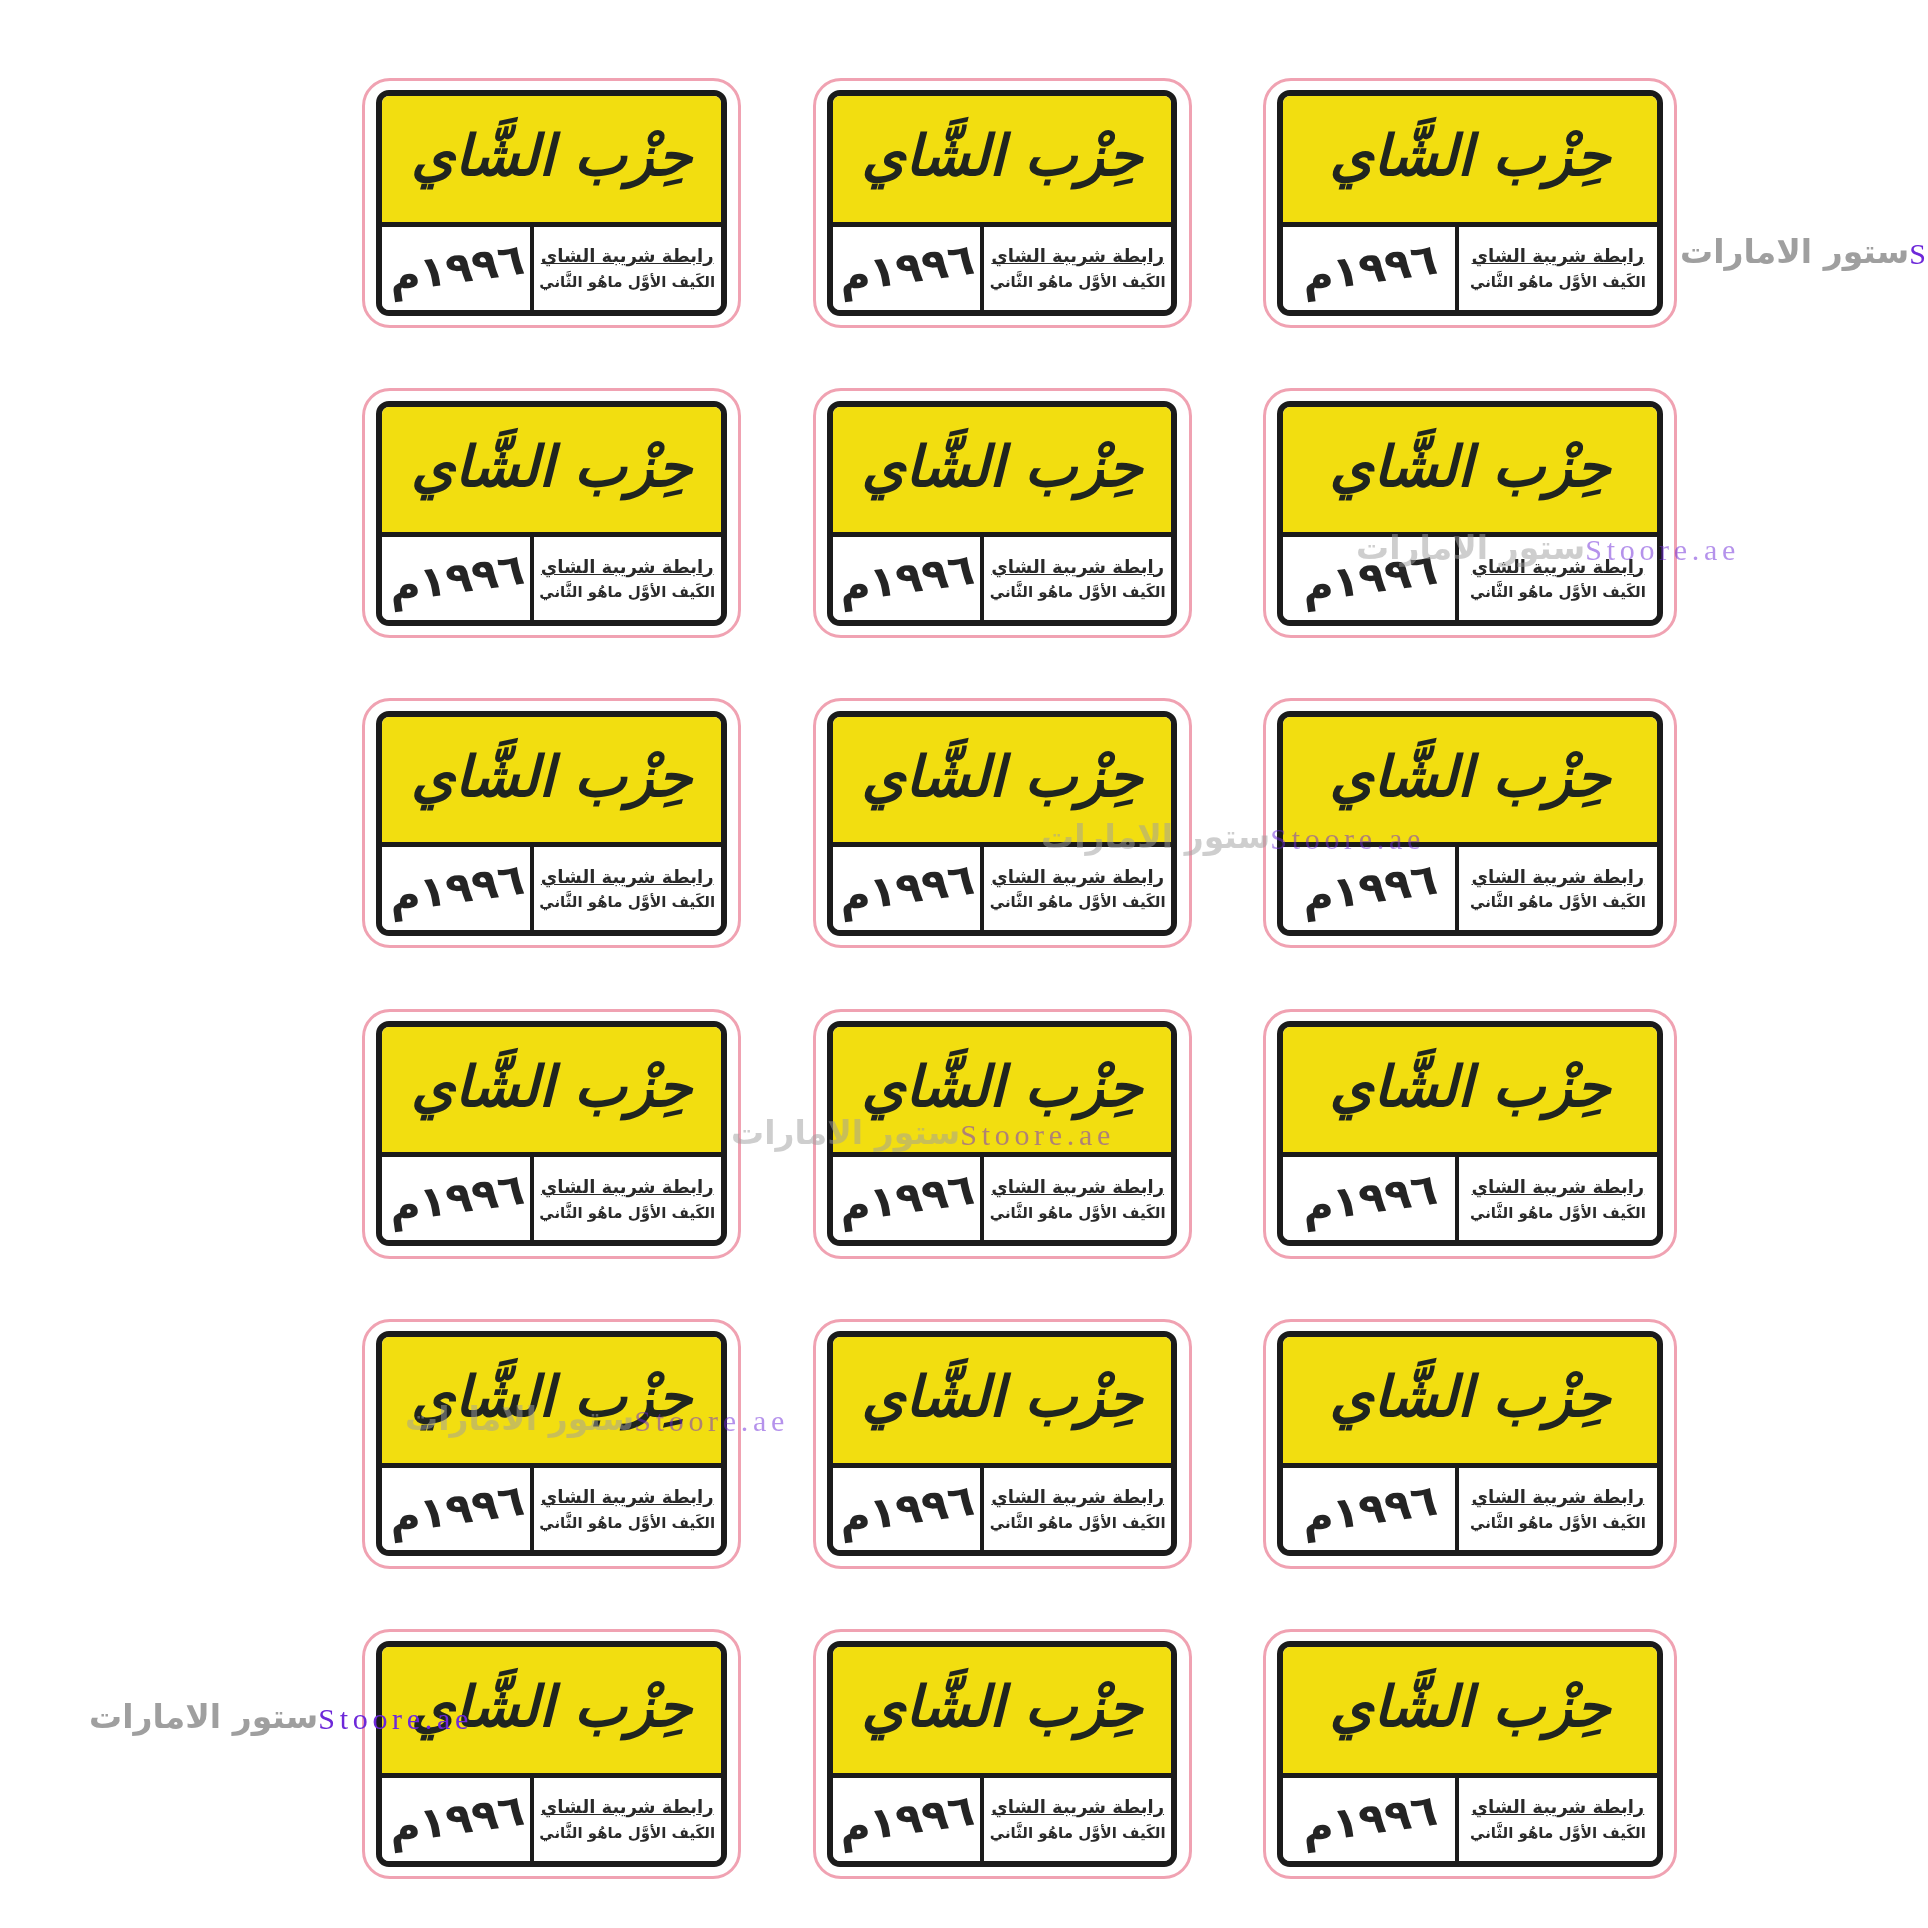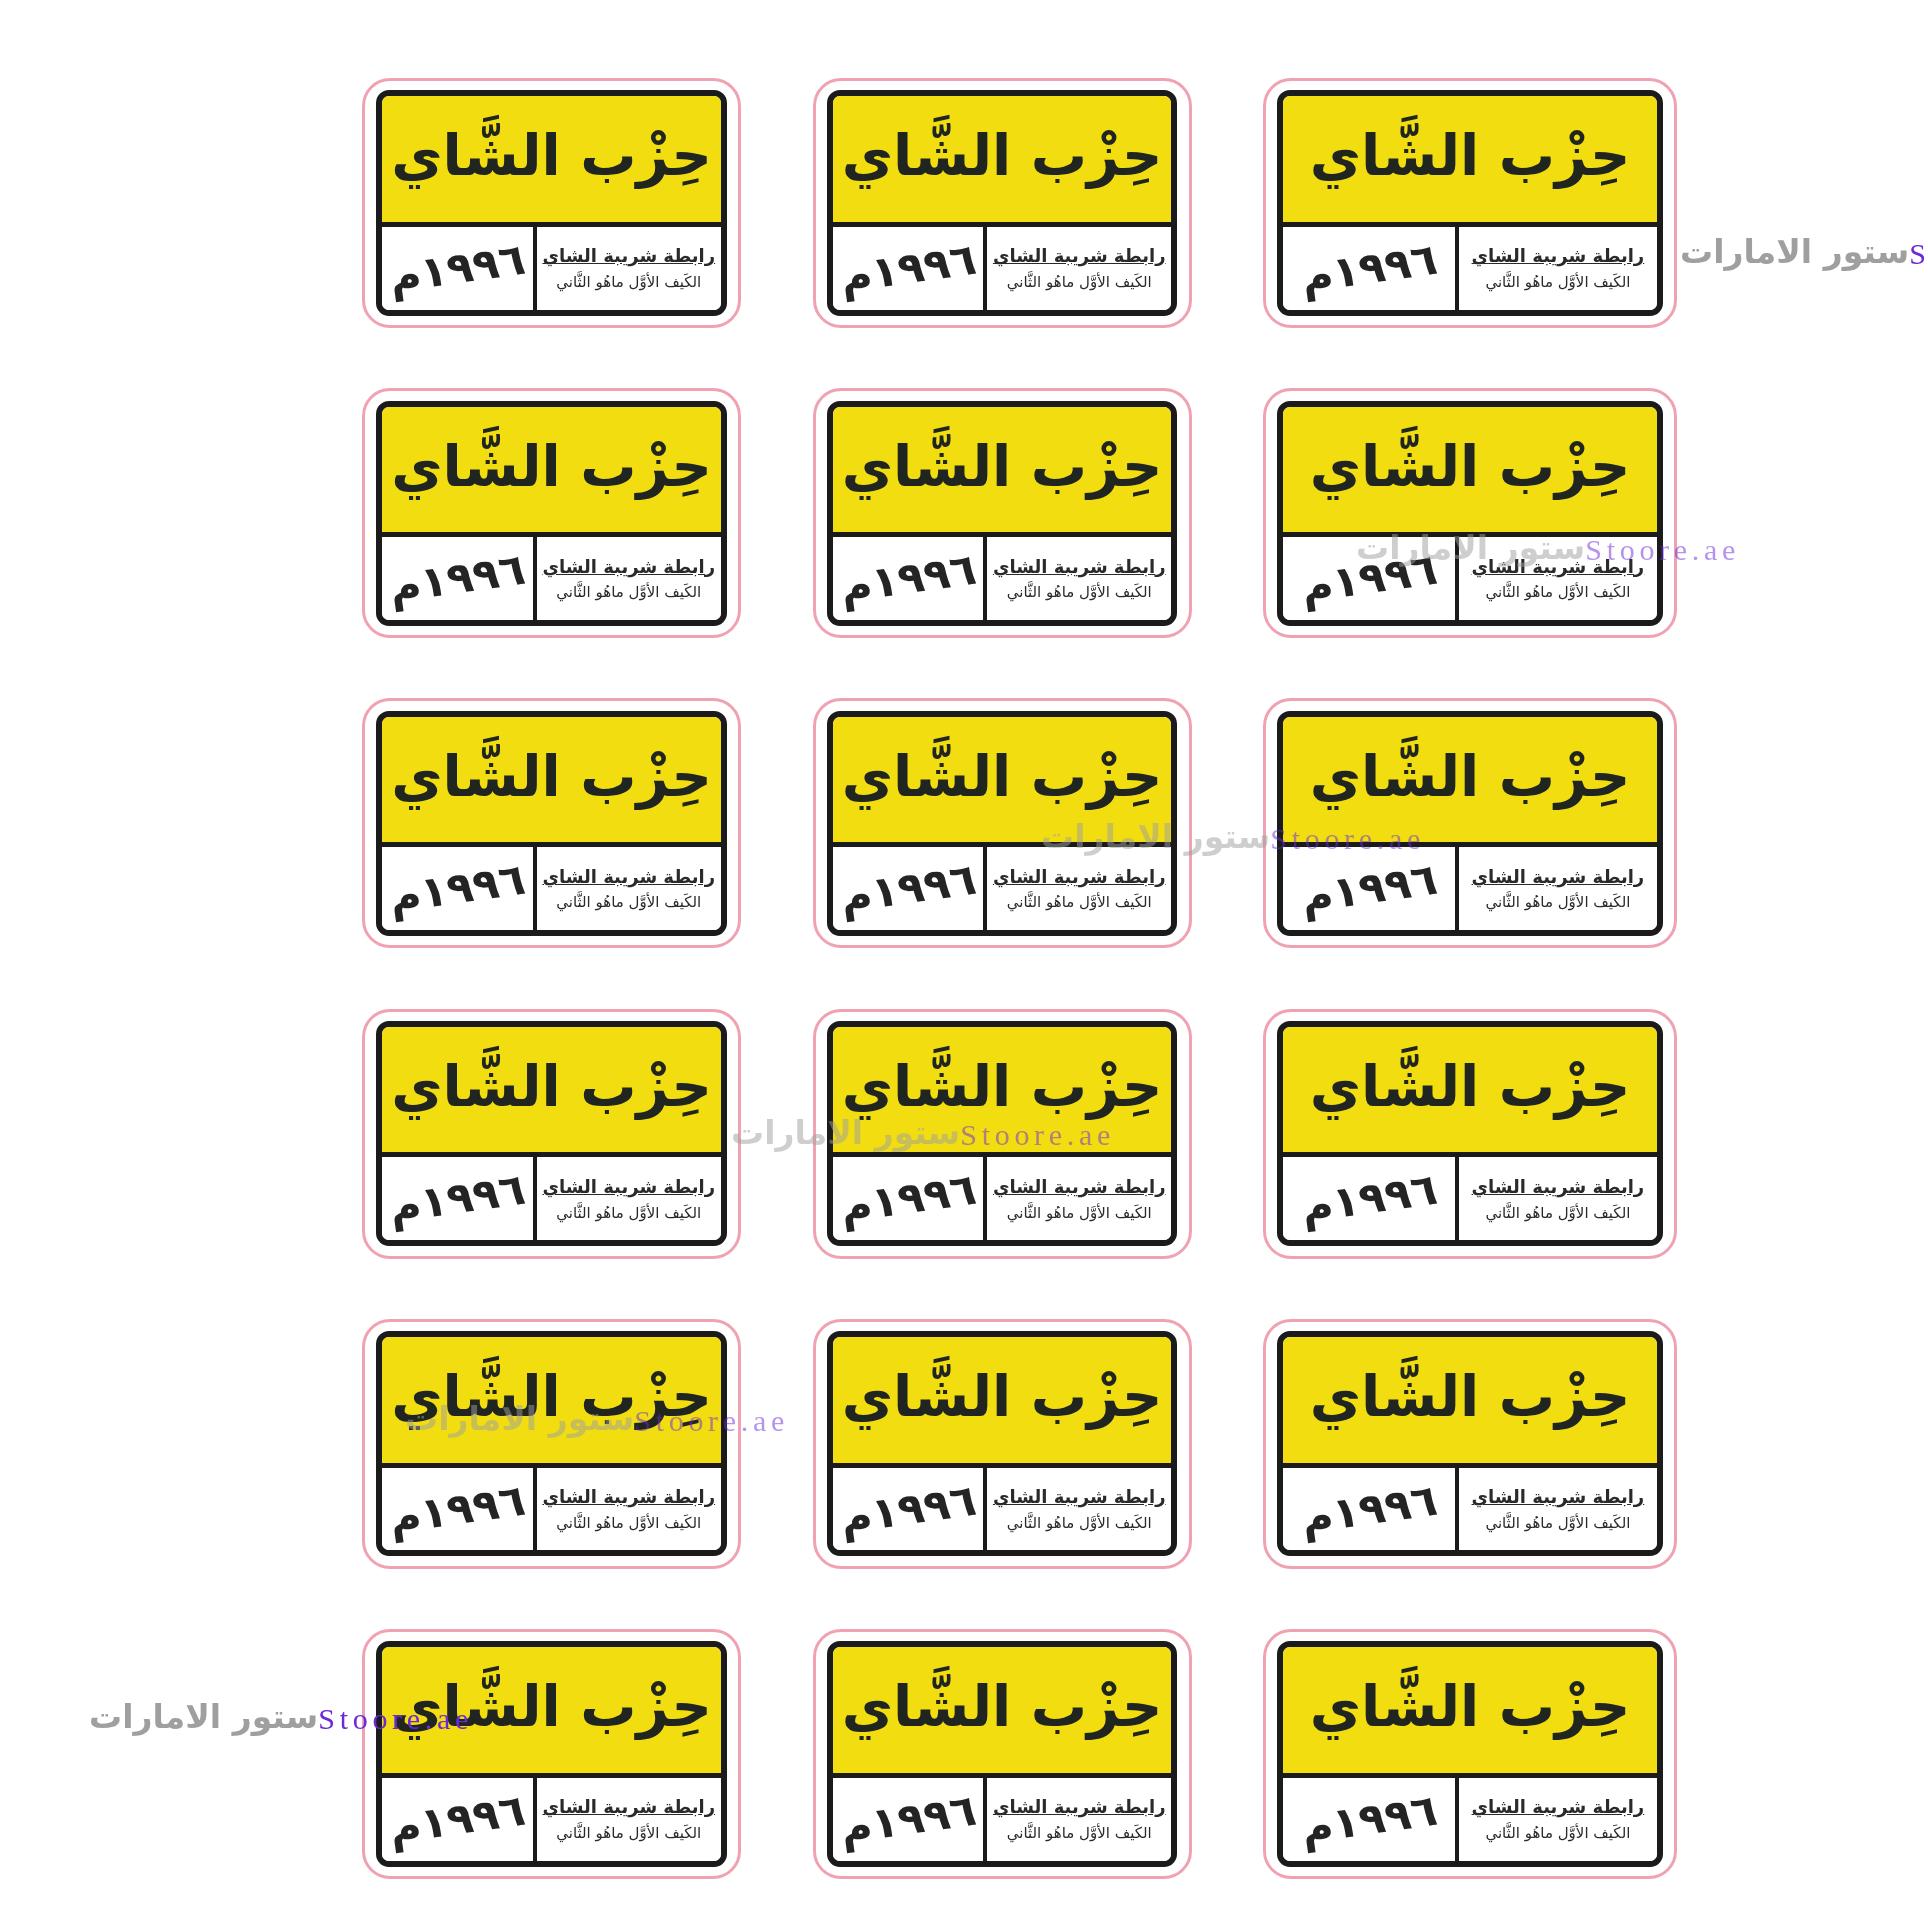--- a/index.html
+++ b/index.html
@@ -32,21 +32,21 @@
     overflow:hidden;
     display:flex;flex-direction:column;
     background:#ffffff;
     box-sizing:border-box;
   }
   .title-band{
     flex:1.45;
     background:#F2DE10;
     display:flex;align-items:center;justify-content:center;
     direction:rtl;
-    font-size:56px;font-weight:bold;
+    font-size:56px;font-weight:bold;font-style:italic;
     color:#20251f;
     border-bottom:5.6px solid #1b1b1b;
     letter-spacing:0.9px;
     line-height:1;
     padding-bottom:5.6px;
   }
   .bottom-band{
     flex:1;
     display:flex;
     background:#ffffff;
@@ -65,21 +65,21 @@
   }
   .info-cell{
     flex:1;
     display:flex;flex-direction:column;align-items:center;justify-content:center;
     direction:rtl;
     gap:6.6px;
     padding:3.8px 5.6px;
     box-sizing:border-box;
   }
   .info-line1{font-size:18px;font-weight:bold;color:#2a2a2a;white-space:nowrap;text-decoration:underline;}
-  .info-line2{font-size:15px;font-weight:normal;color:#2a2a2a;white-space:nowrap;}
+  .info-line2{font-size:15px;font-weight:bold;color:#2a2a2a;white-space:nowrap;}
   
   .wm{
     position:absolute;z-index:5;
     display:flex;flex-direction:row;align-items:flex-start;
     pointer-events:none;
     white-space:nowrap;
   }
   .wm-ar{font-size:33px;font-weight:bold;color:#9f9f9f;direction:rtl;line-height:1.1;}
   .wm-en{font-family:Liberation Serif, serif;font-size:30px;color:#6d28d9;letter-spacing:4.7px;margin-top:2.8px;line-height:1.1;}
   .wm-top-right{left:1680px;top:234px;}

